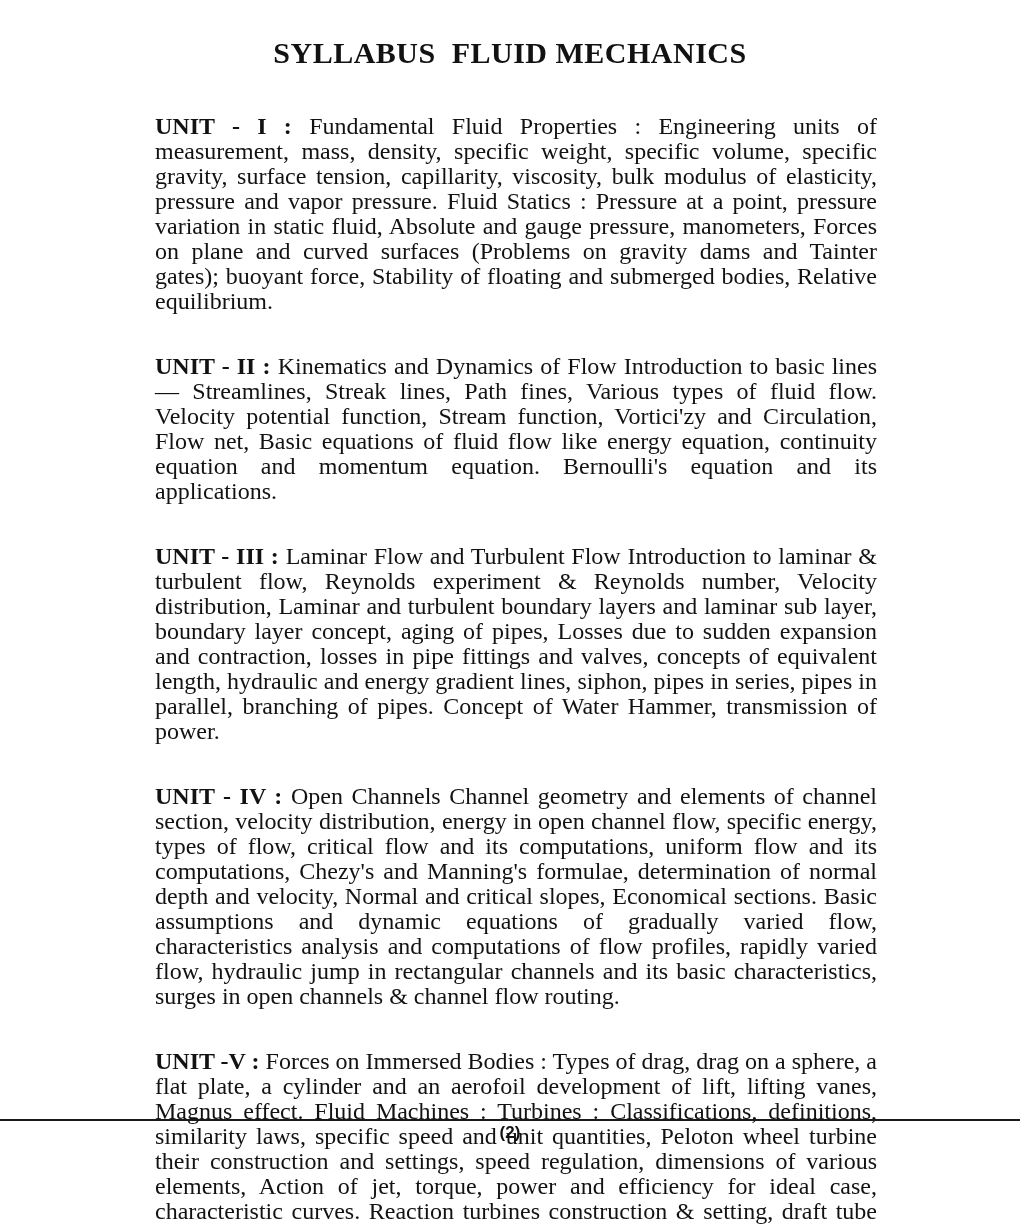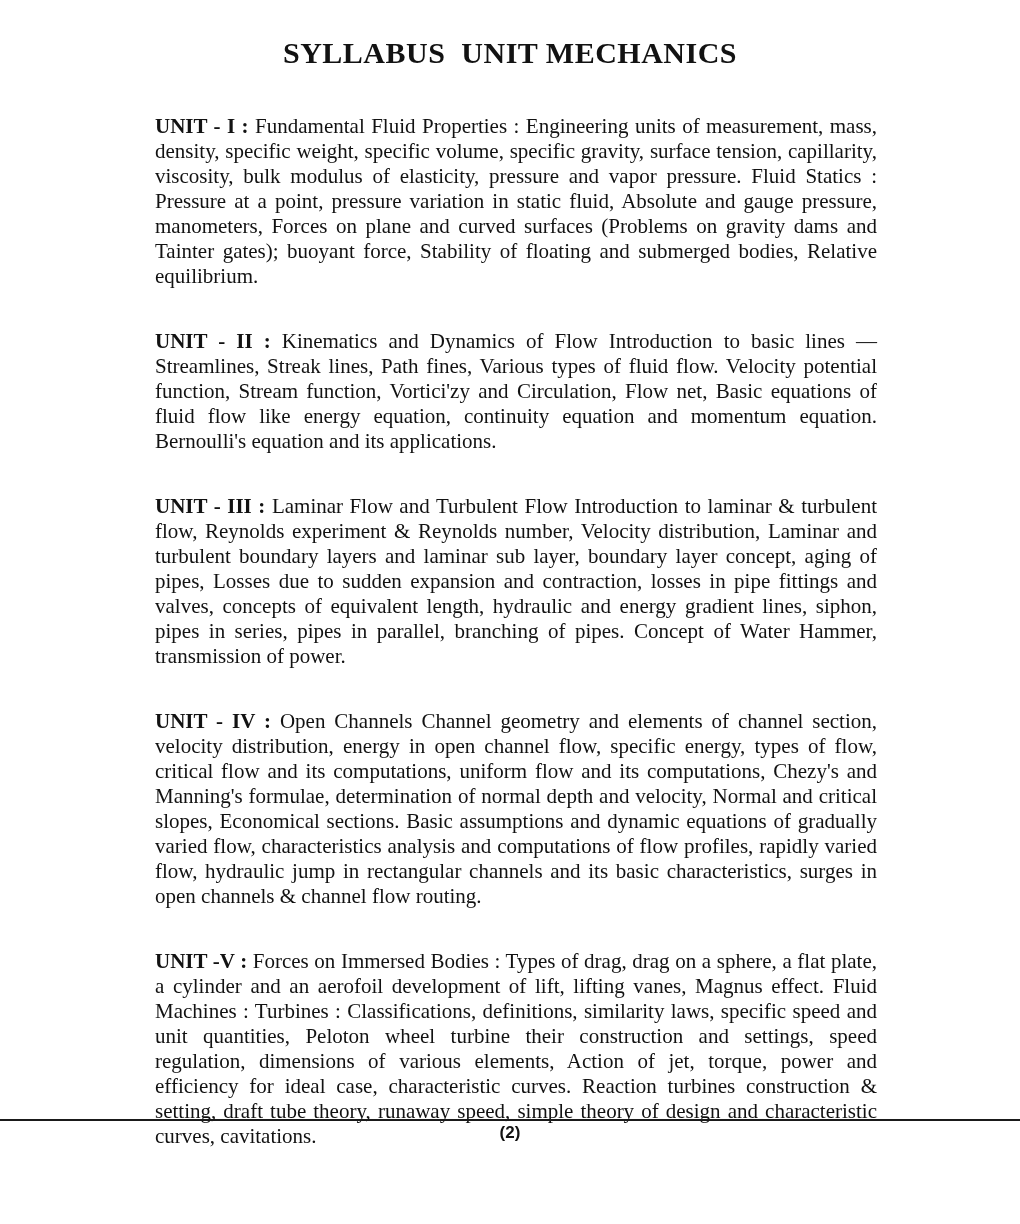--- a/index.html
+++ b/index.html
@@ -28,21 +28,21 @@
     text-align: center;
     letter-spacing: 0.5px;
     white-space: pre-wrap; 
   }
   .content {
     width: 722px;
     margin: 44px 0 0 155px;
   }
   .unit {
     margin: 0 0 40px 0;
-    font-size: 21px;
+    font-size: 24px;
     line-height: 25px;
     text-align: justify;
   }
   .unit-label {
     font-weight: bold;
   }
   .footer {
     position: absolute;
     left: 0;
     top: 1119px;
@@ -58,21 +58,21 @@
     font-family: "Liberation Sans", sans-serif;
     font-size: 17px;
     font-weight: bold;
   }
 </style>
 </head>
 <body>
 
 <div class="page">
 
-  <h1 class="title">SYLLABUS  UNIT MECHANICS</h1>
+  <h1 class="title">SYLLABUS  FLUID MECHANICS</h1>
 
   <main class="content">
 
     <p class="unit"><span class="unit-label">UNIT - I :</span> <span class="unit-body">Fundamental Fluid Properties : Engineering units of measurement, mass, density, specific weight, specific volume, specific gravity, surface tension, capillarity, viscosity, bulk modulus of elasticity, pressure and vapor pressure. Fluid Statics : Pressure at a point, pressure variation in static fluid, Absolute and gauge pressure, manometers, Forces on plane and curved surfaces (Problems on gravity dams and Tainter gates); buoyant force, Stability of floating and submerged bodies, Relative equilibrium.</span></p>
 
     <p class="unit"><span class="unit-label">UNIT - II :</span> <span class="unit-body">Kinematics and Dynamics of Flow Introduction to basic lines — Streamlines, Streak lines, Path fines, Various types of fluid flow. Velocity potential function, Stream function, Vortici'zy and Circulation, Flow net, Basic equations of fluid flow like energy equation, continuity equation and momentum equation. Bernoulli's equation and its applications.</span></p>
 
     <p class="unit"><span class="unit-label">UNIT - III :</span> <span class="unit-body">Laminar Flow and Turbulent Flow Introduction to laminar &amp; turbulent flow, Reynolds experiment &amp; Reynolds number, Velocity distribution, Laminar and turbulent boundary layers and laminar sub layer, boundary layer concept, aging of pipes, Losses due to sudden expansion and contraction, losses in pipe fittings and valves, concepts of equivalent length, hydraulic and energy gradient lines, siphon, pipes in series, pipes in parallel, branching of pipes. Concept of Water Hammer, transmission of power.</span></p>
 
     <p class="unit"><span class="unit-label">UNIT - IV :</span> <span class="unit-body">Open Channels Channel geometry and elements of channel section, velocity distribution, energy in open channel flow, specific energy, types of flow, critical flow and its computations, uniform flow and its computations, Chezy's and Manning's formulae, determination of normal depth and velocity, Normal and critical slopes, Economical sections. Basic assumptions and dynamic equations of gradually varied flow, characteristics analysis and computations of flow profiles, rapidly varied flow, hydraulic jump in rectangular channels and its basic characteristics, surges in open channels &amp; channel flow routing.</span></p>

